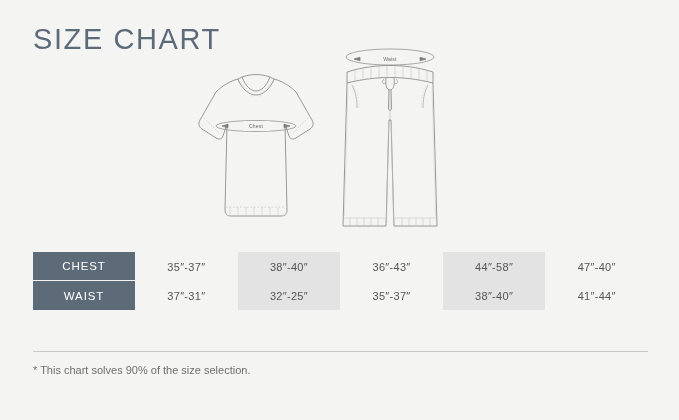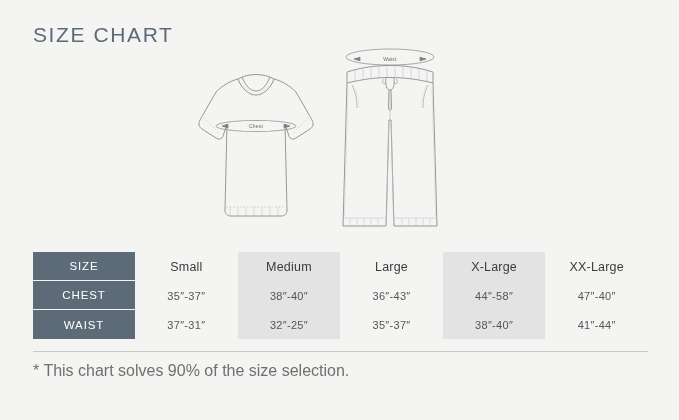--- a/index.html
+++ b/index.html
@@ -11,21 +11,21 @@
     font-family: "Liberation Sans", sans-serif;
     overflow: hidden;
     position: relative;
   }
 
   
   .page-title {
     position: absolute;
     left: 33px;
     top: 23px;
-    font-size: 21px;
+    font-size: 29px;
     letter-spacing: 1.6px;
     color: #5d6b78;
     font-weight: 400;
   }
 
   
   .illustrations {
     position: absolute;
     left: 0;
     top: 30px;
@@ -88,21 +88,21 @@
     width: 615px;
     height: 1px;
     background: #c9c9c9;
   }
 
   
   .notes {
     position: absolute;
     left: 33px;
     top: 362px;
-    font-size: 16px;
+    font-size: 11px;
     color: #6f6f6f;
     line-height: 17px;
   }
   .notes div { white-space: nowrap; }
 
   .ill-label {
     font-size: 5px;
     fill: #6a6a6a;
     font-family: "Liberation Sans", sans-serif;
     letter-spacing: 0.2px;
@@ -250,28 +250,20 @@
 <table class="size-table">
   <colgroup>
     <col class="label-col">
     <col class="size-col">
       <col class="size-col">
       <col class="size-col">
     <col class="size-col">
       <col class="size-col">
   </colgroup>
   <tbody>
-    <tr>
-      <th class="lbl">SIZE</th>
-      <th class="hdr">Small</th>
-      <th class="hdr shaded">Medium</th>
-      <th class="hdr">Large</th>
-      <th class="hdr shaded">X-Large</th>
-      <th class="hdr">XX-Large</th>
-    </tr>
     <tr>
       <th class="lbl">CHEST</th>
       <td class="val">35″-37″</td>
       <td class="val shaded">38″-40″</td>
       <td class="val">36″-43″</td>
       <td class="val shaded">44″-58″</td>
       <td class="val">47″-40″</td>
     </tr>
     <tr>
       <th class="lbl last">WAIST</th>

